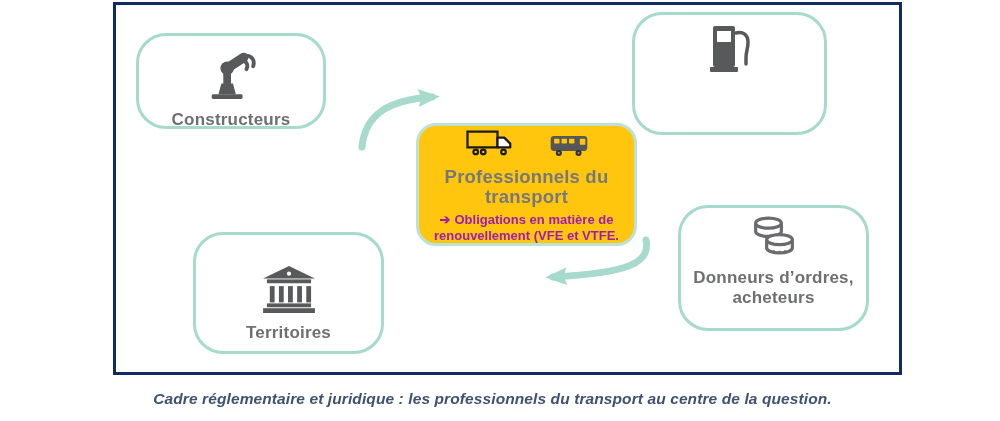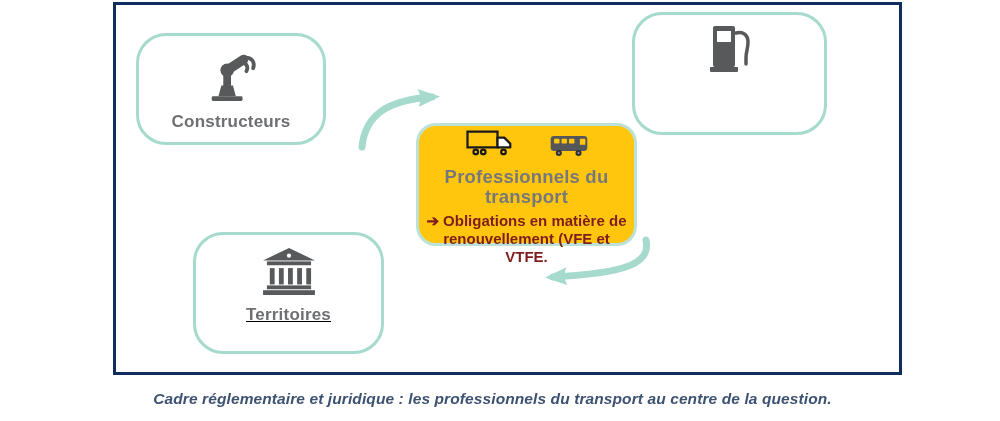--- a/index.html
+++ b/index.html
@@ -9,42 +9,42 @@
   }
   .frame{
     position:absolute;left:113px;top:2px;width:789px;height:373px;
     border:3px solid #0F2E5F;box-sizing:border-box;background:transparent;
   }
   .node{
     position:absolute;box-sizing:border-box;
     border:3px solid #A6DACC;border-radius:30px;background:#ffffff;
     display:flex;flex-direction:column;align-items:center;
   }
-  .node-constructeurs{left:136px;top:33px;width:190px;height:112px;padding-top:1px;justify-content:center;}
+  .node-constructeurs{left:136px;top:33px;width:190px;height:96px;padding-top:10px;}
   .node-energy{left:632px;top:12px;width:195px;height:123px;padding-top:9px;}
-  .node-territoires{left:193px;top:232px;width:191px;height:122px;padding-top:12px;text-decoration:underline;}
+  .node-territoires{left:193px;top:232px;width:191px;height:122px;padding-top:30px;}
   .node-donneurs{left:678px;top:205px;width:191px;height:126px;padding-top:6px;}
   .node-label{
     color:#6E6F72;font-weight:bold;font-size:17px;line-height:1.15;
     text-align:center;letter-spacing:.2px;margin-top:6px;padding:0 8px;
   }
   .icon{display:block;}
   .center-box{
     position:absolute;left:416px;top:123px;width:221px;height:123px;
     box-sizing:border-box;background:#FFC60D;border:3px solid #BCE2D8;
     border-radius:20px;text-align:center;padding-top:8px;
   }
   .center-icons{display:flex;justify-content:center;align-items:flex-end;gap:36px;height:28px;}
   .center-title{
     max-width:172px;margin:5px auto 0;color:#77787B;font-weight:bold;
     font-size:18.5px;line-height:1.1;letter-spacing:.2px;
   }
   .center-bullet{
-    margin:4px auto 0;max-width:209px;color:#7f1d1d;font-weight:bold;
-    font-size:15px;line-height:1.22;
+    margin:4px auto 0;max-width:209px;color:#a21caf;font-weight:bold;
+    font-size:13px;line-height:1.22;
   }
   .center-bullet .b-arrow{margin-right:4px;}
   .arrows{position:absolute;left:0;top:0;width:1000px;height:421px;pointer-events:none;}
   .caption{
     position:absolute;left:0;top:390px;width:985px;text-align:center;
     color:#3D5272;font-size:15.5px;font-weight:bold;font-style:italic;
     letter-spacing:.1px;
   }
 </style>
 </head>
@@ -95,20 +95,34 @@
           <rect x="48" y="22" width="5" height="17"></rect>
           <rect x="7" y="40" width="46" height="4"></rect>
           <rect x="3" y="45" width="54" height="5"></rect>
         </g>
         <circle cx="30" cy="9" r="2.2" fill="#ffffff"></circle>
       </svg>
     </span>
     <div class="node-label">Territoires</div>
   </div>
 
+  <div class="node node-donneurs">
+    <span class="icon">
+      <svg width="52" height="44" viewBox="0 0 56 48">
+        <g stroke="#6A6B6E" stroke-width="3.5" fill="#ffffff">
+          <path d="M8 10 v9 a14 5.5 0 0 0 28 0 v-9"></path>
+          <ellipse cx="22" cy="10" rx="14" ry="5.5"></ellipse>
+          <path d="M20 28 v9 a14 5.5 0 0 0 28 0 v-9"></path>
+          <ellipse cx="34" cy="28" rx="14" ry="5.5"></ellipse>
+        </g>
+        <path d="M22 38 v3 M28 39.5 v3 M34 40 v3 M40 39.5 v3 M46 38 v3" stroke="#6A6B6E" stroke-width="2" fill="none"></path>
+      </svg>
+    </span>
+    <div class="node-label">Donneurs d’ordres, acheteurs</div>
+  </div>
 
   <div class="center-box">
     <div class="center-icons">
       <span class="icon">
         <svg width="48" height="28" viewBox="0 0 64 37">
           <rect x="2" y="2" width="40" height="21" fill="#FFC60D" stroke="#1A1A1A" stroke-width="3"></rect>
           <path d="M42 10 h9 l8 8 v5 h-17 z" fill="#ffffff" stroke="#1A1A1A" stroke-width="3" stroke-linejoin="round"></path>
           <circle cx="13" cy="29" r="4.5" fill="#1A1A1A"></circle>
           <circle cx="23" cy="29" r="4.5" fill="#1A1A1A"></circle>
           <circle cx="50" cy="29" r="4.5" fill="#1A1A1A"></circle>

